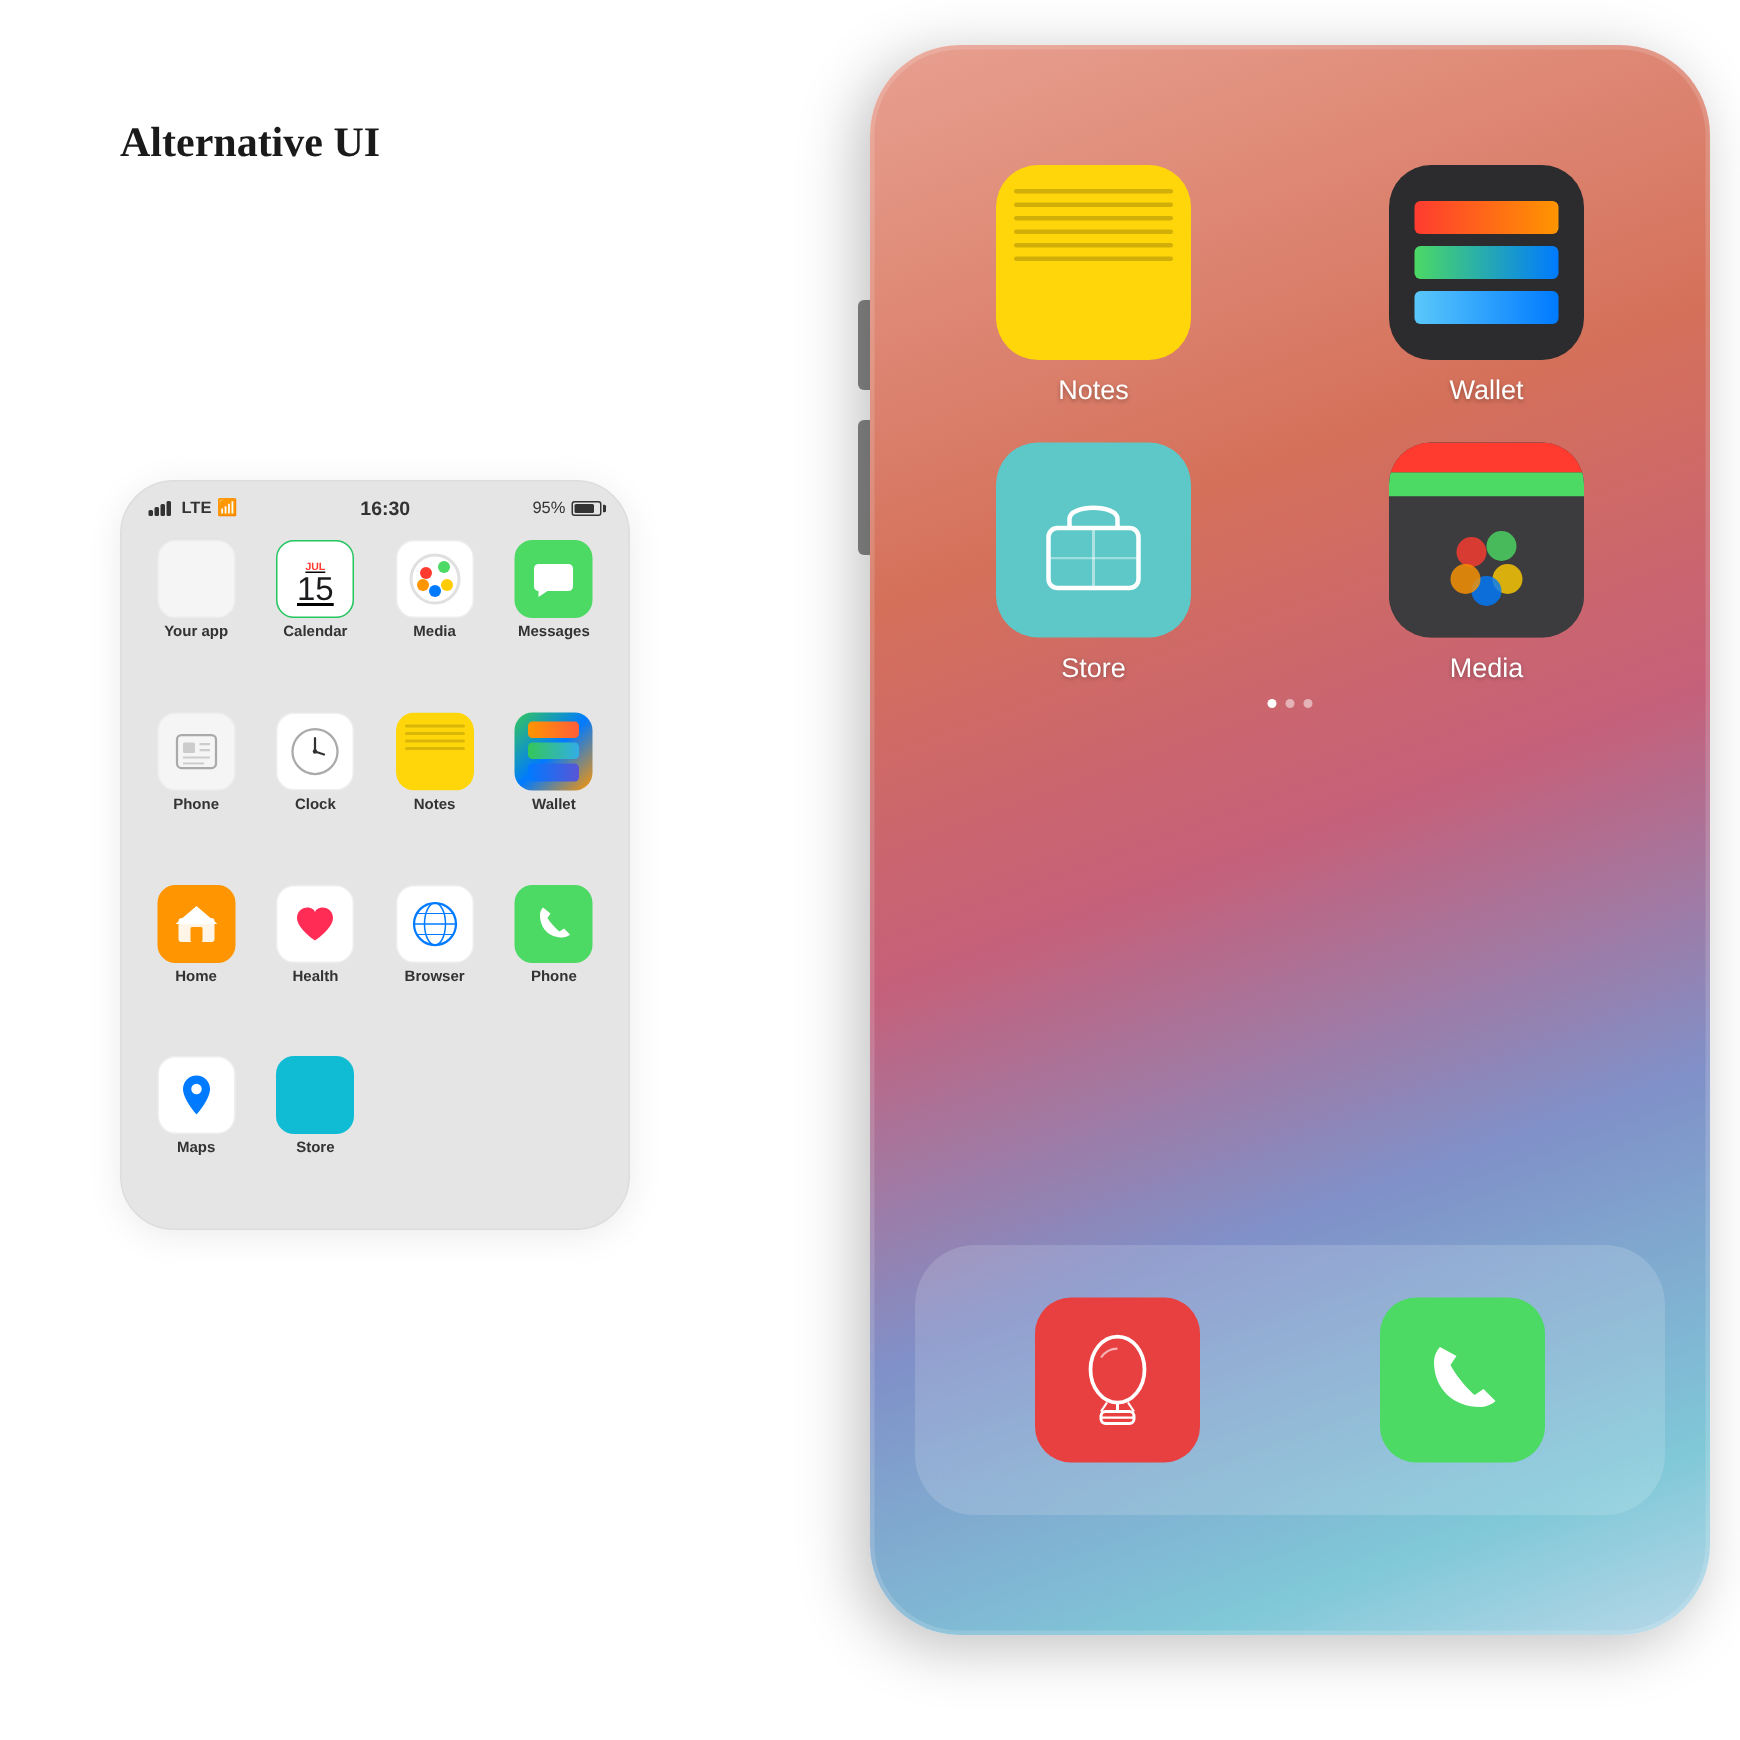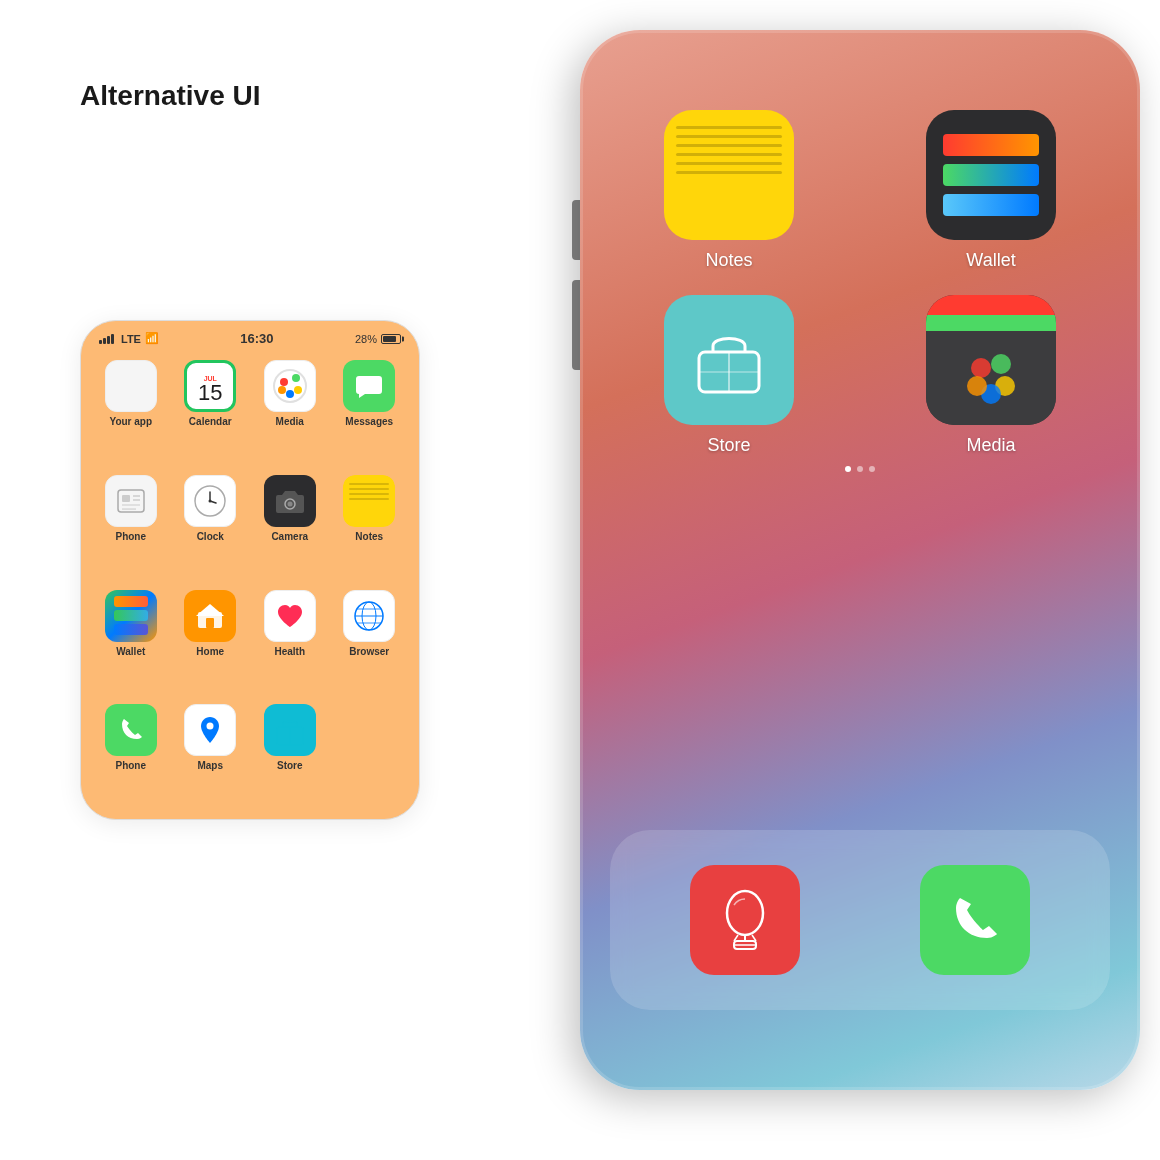--- a/index.html
+++ b/index.html
@@ -17,36 +17,37 @@
       position: absolute;
       left: 80px;
       top: 80px;
       width: 380px;
     }
     .main-title {
       font-size: 28px;
       font-weight: 700;
       color: #1a1a1a;
       margin-bottom: 13px;
+      font-family: Liberation Serif, serif;
     }
     .main-desc {
       font-size: 14px;
       color: #555;
       line-height: 1.6;
       margin-bottom: 40px;
     }
 
     
     .phone-small {
       position: absolute;
       left: 80px;
       top: 320px;
       width: 340px;
       height: 500px;
-      background: #fdba74;
+      background: #e5e5e5;
       border-radius: 36px;
       border: 1.5px solid #ddd;
       box-shadow: 0 4px 24px rgba(0,0,0,0.08);
       overflow: hidden;
       padding: 0;
     }
     .phone-small-inner {
       width: 100%;
       height: 100%;
       display: flex;
@@ -118,21 +119,21 @@
     }
     .app-label {
       font-size: 10px;
       color: #333;
       text-align: center;
       font-weight: bold;
     }
 
     
     .icon-your-app { background: #f5f5f5; border: 1px solid #eee; }
-    .icon-calendar { background: #fff; border: 3px solid #22c55e; }
+    .icon-calendar { background: #fff; border: 1px solid #22c55e; text-decoration: underline; }
     .icon-messages { background: #4cd964; }
     .icon-news { background: #f5f5f5; border: 1px solid #eee; }
     .icon-clock { background: #fff; border: 1px solid #eee; }
     .icon-camera { background: #2c2c2e; }
     .icon-books { background: #a0172a; }
     .icon-home { background: #ff9500; }
     .icon-health { background: #fff; border: 1px solid #eee; }
     .icon-browser { background: #fff; border: 1px solid #eee; }
     .icon-phone { background: #4cd964; }
     .icon-maps { background: #fff; border: 1px solid #eee; }
@@ -354,21 +355,21 @@
           <div class="signal-bar" style="height:4px"></div>
           <div class="signal-bar" style="height:6px"></div>
           <div class="signal-bar" style="height:8px"></div>
           <div class="signal-bar" style="height:10px"></div>
         </div>
         <span style="font-size:11px;font-weight:600;margin-left:3px">LTE</span>
         <span style="font-size:11px">📶</span>
       </div>
       <span class="status-center">16:30</span>
       <div class="status-right">
-        <span>28%</span>
+        <span>95%</span>
         <div class="battery-icon">
           <div class="battery-fill"></div>
         </div>
       </div>
     </div>
 
     <div class="apps-grid">
 
       <div class="app-item">
         <div class="app-icon icon-your-app"></div>
@@ -427,30 +428,20 @@
           <svg width="36" height="36" viewBox="0 0 36 36">
             <circle cx="18" cy="18" r="15" fill="none" stroke="#aaa" stroke-width="1.5"></circle>
             <line x1="18" y1="18" x2="18" y2="9" stroke="#333" stroke-width="1.5" stroke-linecap="round"></line>
             <line x1="18" y1="18" x2="24" y2="20" stroke="#333" stroke-width="1.5" stroke-linecap="round"></line>
             <circle cx="18" cy="18" r="1.5" fill="#333"></circle>
           </svg>
         </div>
         <span class="app-label">Clock</span>
       </div>
 
-      <div class="app-item">
-        <div class="app-icon icon-camera">
-          <svg width="34" height="34" viewBox="0 0 34 34">
-            <path d="M5 11 h4 l3-4 h10 l3 4 h4 a2 2 0 0 1 2 2 v14 a2 2 0 0 1 -2 2 H5 a2 2 0 0 1 -2 -2 V13 a2 2 0 0 1 2 -2z" fill="#555" stroke="none"></path>
-            <circle cx="17" cy="20" r="5" fill="none" stroke="#aaa" stroke-width="1.5"></circle>
-            <circle cx="17" cy="20" r="2.5" fill="#888"></circle>
-          </svg>
-        </div>
-        <span class="app-label">Camera</span>
-      </div>
 
 
       <div class="app-item">
         <div class="app-icon" style="padding:0;overflow:hidden;border-radius:12px;">
           <div class="notes-icon-inner">
             <div class="notes-line"></div>
             <div class="notes-line"></div>
             <div class="notes-line"></div>
             <div class="notes-line"></div>
           </div>

